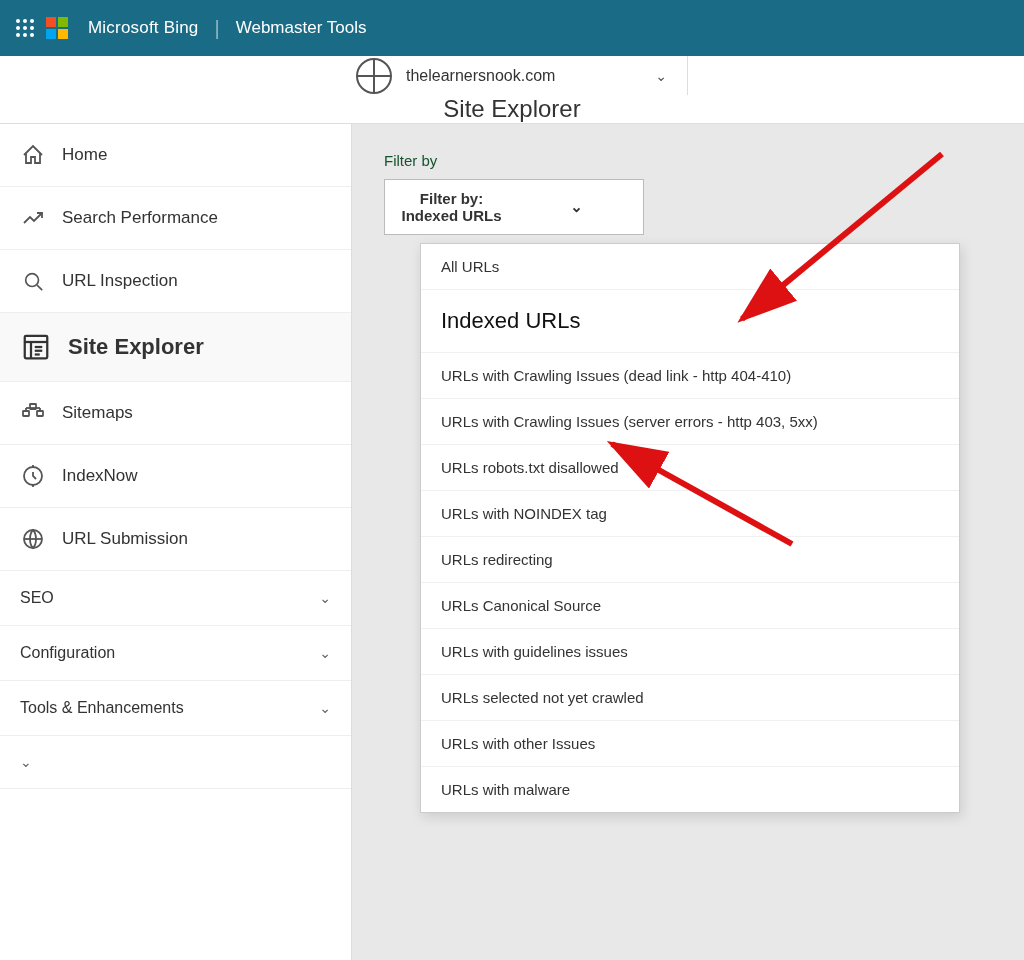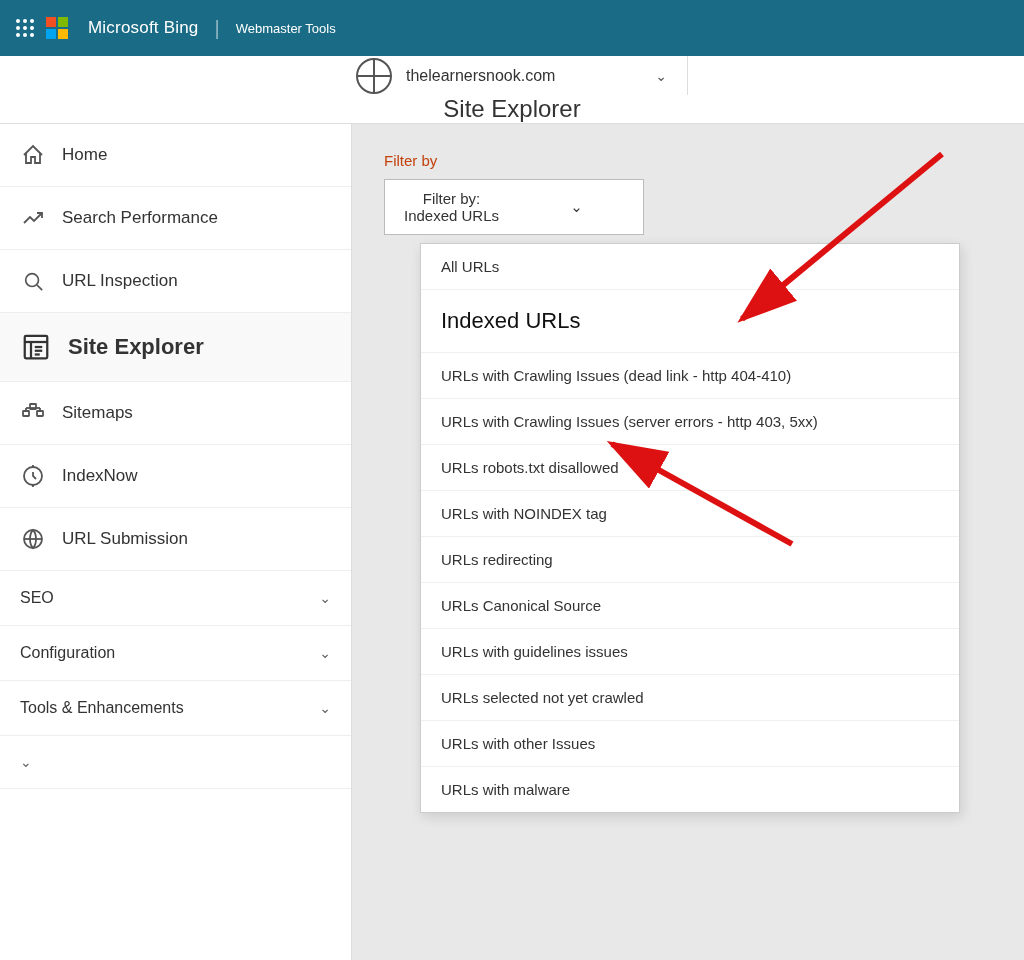--- a/index.html
+++ b/index.html
@@ -36,21 +36,21 @@
       font-weight: 400;
       letter-spacing: 0.2px;
     }
     .top-header .divider-v {
       color: rgba(255,255,255,0.5);
       font-size: 20px;
       margin: 0 4px;
     }
     .top-header .product-text {
       color: white;
-      font-size: 13px;
+      font-size: 17px;
       font-weight: 400;
     }
 
     
     .sub-header {
       background: white;
       height: 68px;
       display: flex;
       align-items: center;
       border-bottom: 1px solid #ddd;
@@ -179,35 +179,36 @@
     .content-area {
       flex: 1;
       background: #e8e8e8;
       padding: 28px 32px;
       position: relative;
       overflow: hidden;
     }
 
     .filter-label {
       font-size: 15px;
-      color: #c2410c;
+      color: #14532d;
       margin-bottom: 10px;
     }
 
     .filter-select-btn {
       display: flex;
       align-items: center;
       background: white;
       border: 1px solid #bbb;
       padding: 10px 16px;
       font-size: 15px;
       color: #333;
       cursor: pointer;
       width: 260px;
       gap: 24px;
+      font-weight: bold;
     }
     .filter-select-btn span { flex: 1; }
 
     
     .dropdown-container {
       position: relative;
       width: 100%;
       margin-top: 8px;
       margin-left: 36px;
     }

